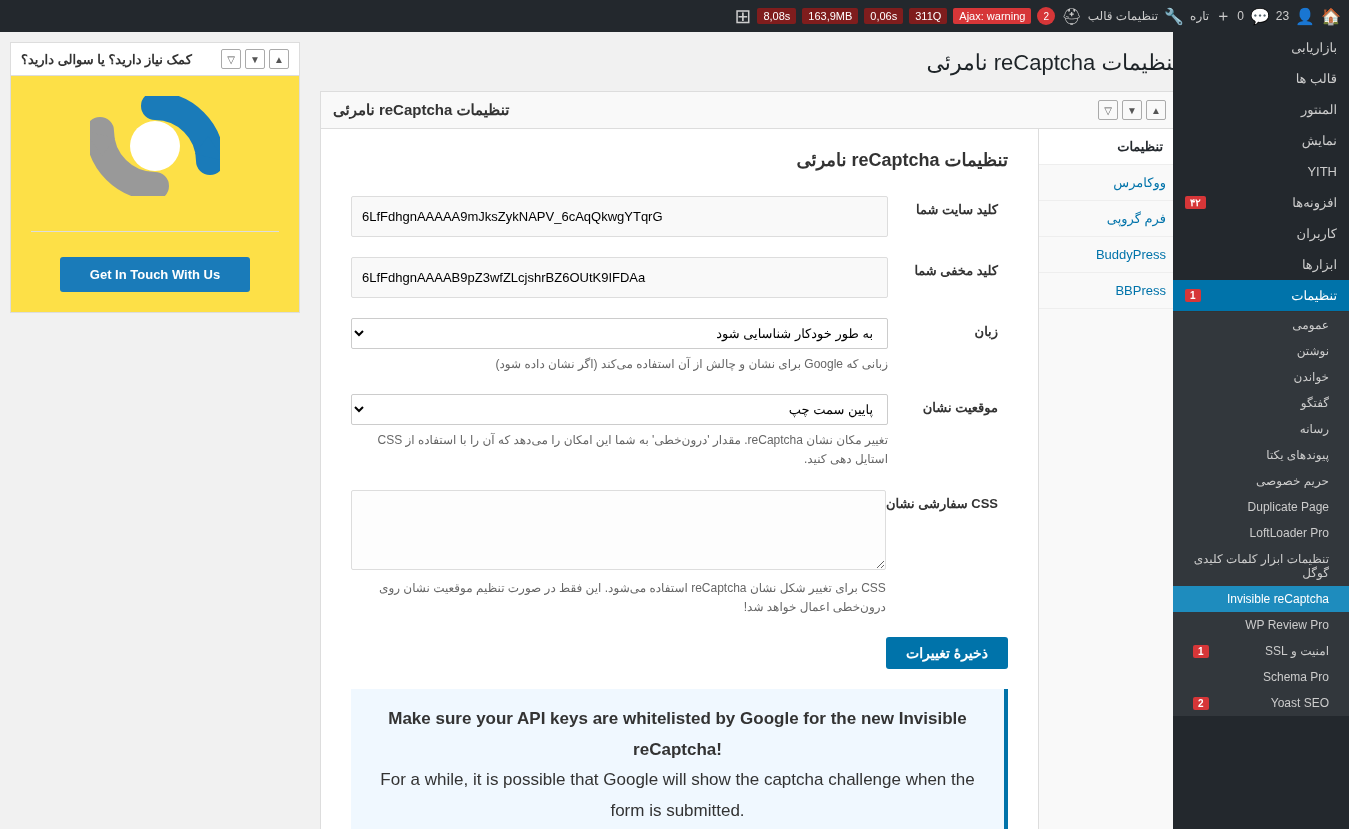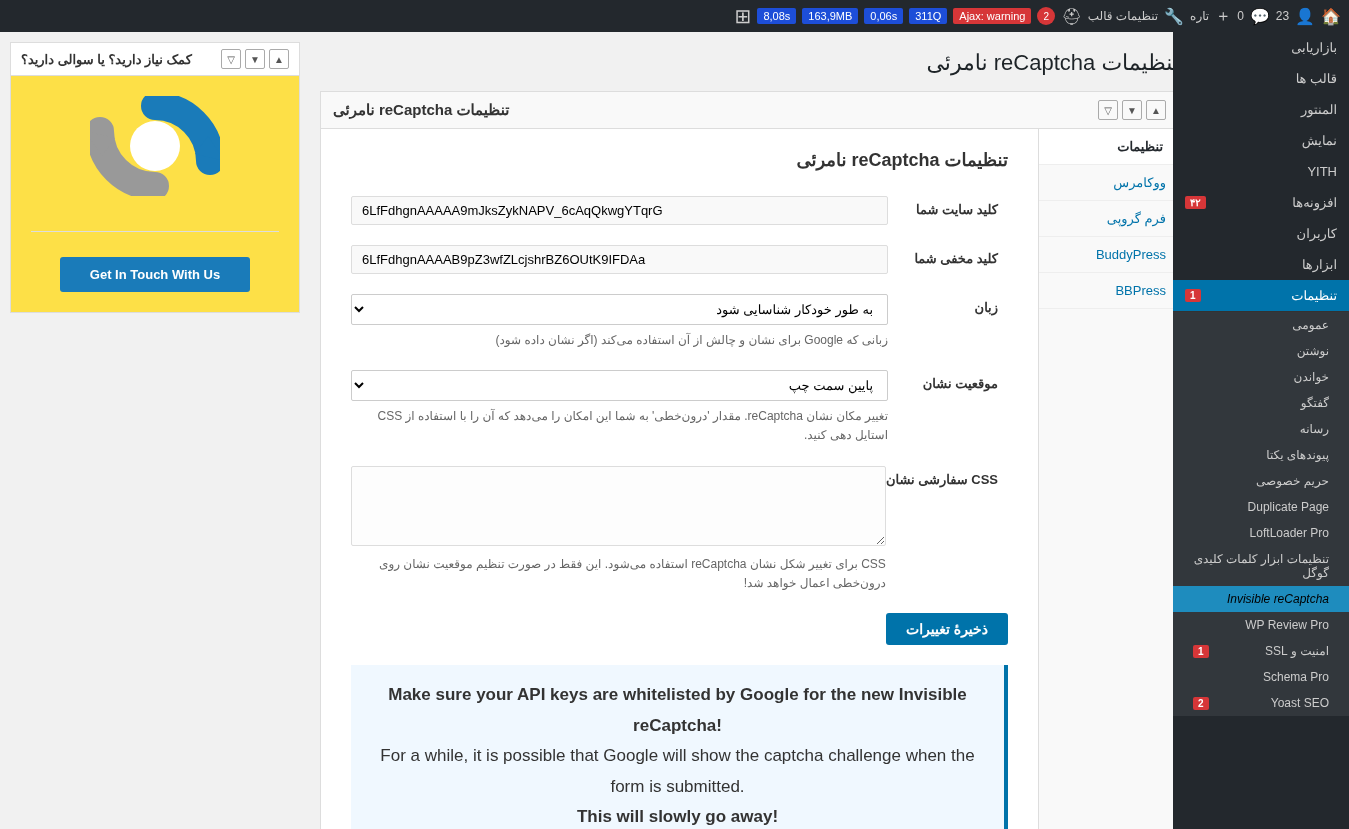--- a/index.html
+++ b/index.html
@@ -32,21 +32,21 @@
       gap: 6px;
       direction: ltr;
     }
     .admin-bar-stat {
       background: #d63638;
       color: #fff;
       padding: 2px 6px;
       border-radius: 2px;
       font-size: 11px;
     }
-    .admin-bar-stat.yellow { background: #1d4ed8; text-align: center; }
+    .admin-bar-stat.yellow { background: #7f1d1d; text-align: center; }
     .admin-bar-stat.red { background: #d63638; }
     .admin-bar-badge {
       background: #d63638;
       color: #fff;
       border-radius: 50%;
       width: 18px;
       height: 18px;
       display: flex;
       align-items: center;
       justify-content: center;
@@ -96,21 +96,21 @@
       padding: 8px 12px;
       cursor: pointer;
       display: flex;
       align-items: center;
       justify-content: space-between;
       font-size: 13px;
       color: #ccc;
       transition: background 0.2s;
     }
     .sidebar-item.active { background: #0073aa; color: #fff; }
-    .sidebar-item.highlighted { background: #1e8cbe; color: #000000; font-style: italic; }
+    .sidebar-item.highlighted { background: #1e8cbe; color: #ffffff; }
     .sidebar-badge {
       background: #d63638;
       color: #fff;
       border-radius: 2px;
       padding: 1px 5px;
       font-size: 10px;
       font-weight: bold;
     }
     .sidebar-sub {
       background: #32373c;
@@ -294,21 +294,21 @@
       color: #333;
       text-align: right;
       padding-top: 6px;
       padding-right: 10px;
     }
     .form-field {
       flex: 1;
     }
     .form-input {
       width: 100%;
-      padding: 6px 10px;
+      padding: 12px 10px;
       border: 1px solid #ddd;
       border-radius: 2px;
       font-size: 13px;
       direction: ltr;
       text-align: left;
       background: #f9f9f9;
     }
     .form-select {
       width: 100%;
       padding: 6px 10px;

